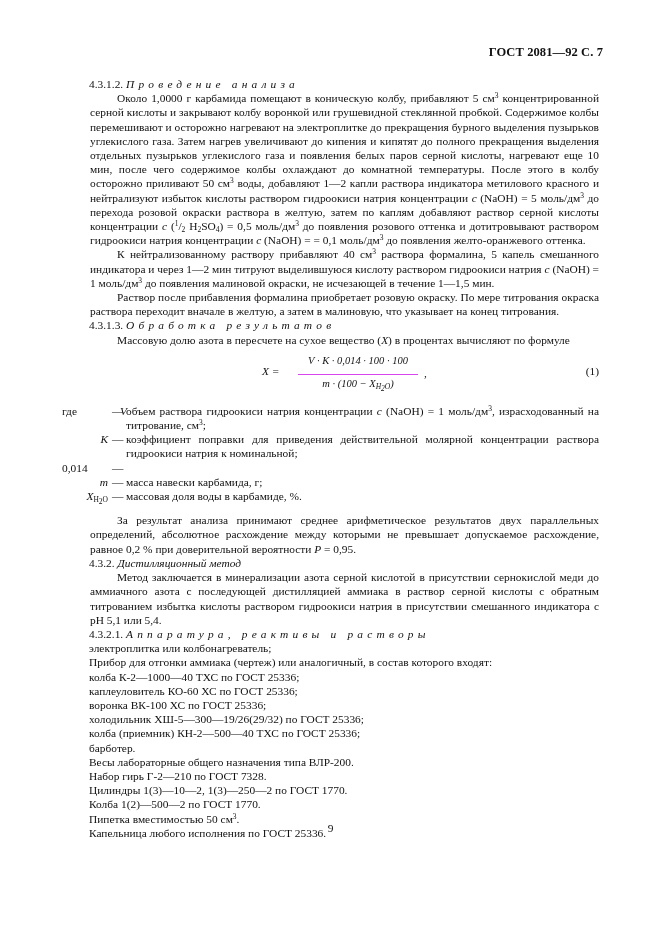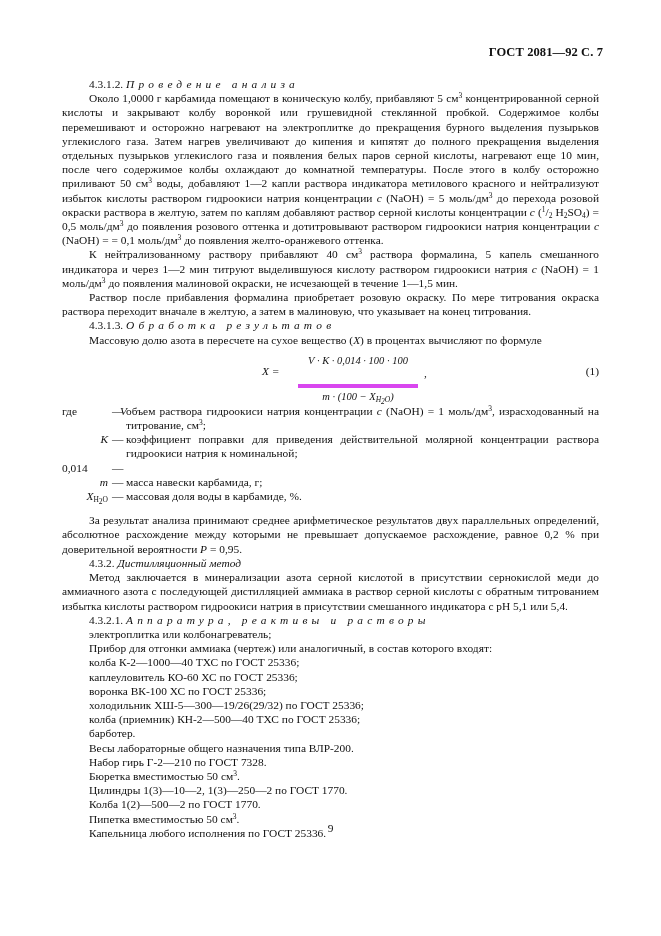--- a/index.html
+++ b/index.html
@@ -7,32 +7,32 @@
     width: 661px; height: 936px; position: relative; overflow: hidden;
     font-family: "Liberation Serif", "DejaVu Serif", serif;
     color: #111; font-size: 11.4px; line-height: 14.2px;
   }
   .page-header {
     position: absolute; top: 45px; right: 58px;
     font-weight: bold; font-size: 12.5px; letter-spacing: 0.1px;
   }
   .content { position: absolute; left: 62px; top: 77px; width: 537px; }
   p { margin: 0; text-align: justify; }
-  .ind { text-indent: 27px; }
+  .ind { text-indent: 27px; margin-left: 28px; }
   .head { padding-left: 27px; }
   .spaced { font-style: italic; letter-spacing: 4.2px; }
   .it { font-style: italic; }
   sup { font-size: 7.5px; line-height: 0; vertical-align: 4px; }
   sub { font-size: 7.5px; line-height: 0; vertical-align: -2px; }
   .formula {
     position: relative; height: 40px; margin: 5px 0 4px 0;
   }
   .formula .fx { position: absolute; left: 200px; top: 12px; font-style: italic; }
   .formula .frac { position: absolute; left: 236px; top: 2px; text-align: center; width: 120px; font-size: 10.5px; }
-  .formula .num { border-bottom: 4px solid #d946ef; padding-bottom: 16px; }
+  .formula .num { border-bottom: 1px solid #d946ef; padding-bottom: 6px; }
   .formula .den { padding-top: 2px; }
   .formula .comma { position: absolute; left: 362px; top: 14px; }
   .formula .eqno { position: absolute; right: 0; top: 12px; }
   .legend { margin-top: 12px; }
   .legend-row { display: flex; }
   .legend-row .sym { width: 50px; text-align: right; padding-right: 4px; box-sizing: border-box; white-space: nowrap; gap: 43px; }
   .legend-row .sym.first { justify-content: space-between; display: flex; }
   .legend-row .desc { flex: 1; text-align: justify; }
   .legend-row .dash { width: 14px; }
   .list { padding-left: 27px; }
@@ -122,21 +122,20 @@
     <p>электроплитка или колбонагреватель;</p>
     <p>Прибор для отгонки аммиака (чертеж) или аналогичный, в состав которого входят:</p>
     <p>колба К-2—1000—40 ТХС по ГОСТ 25336;</p>
     <p>каплеуловитель КО-60 ХС по ГОСТ 25336;</p>
     <p>воронка ВК-100 ХС по ГОСТ 25336;</p>
     <p>холодильник ХШ-5—300—19/26(29/32) по ГОСТ 25336;</p>
     <p>колба (приемник) КН-2—500—40 ТХС по ГОСТ 25336;</p>
     <p>барботер.</p>
     <p>Весы лабораторные общего назначения типа ВЛР-200.</p>
     <p>Набор гирь Г-2—210 по ГОСТ 7328.</p>
-    <p><span>Бюретка вместимостью 50 см</span><sup>3</sup><span>.</span></p>
     <p>Цилиндры 1(3)—10—2, 1(3)—250—2 по ГОСТ 1770.</p>
     <p>Колба 1(2)—500—2 по ГОСТ 1770.</p>
     <p><span>Пипетка вместимостью 50 см</span><sup>3</sup><span>.</span></p>
     <p>Капельница любого исполнения по ГОСТ 25336.</p>
   </div>
 </div>
 
 <div class="page-number">9</div>
 
 </body></html>

